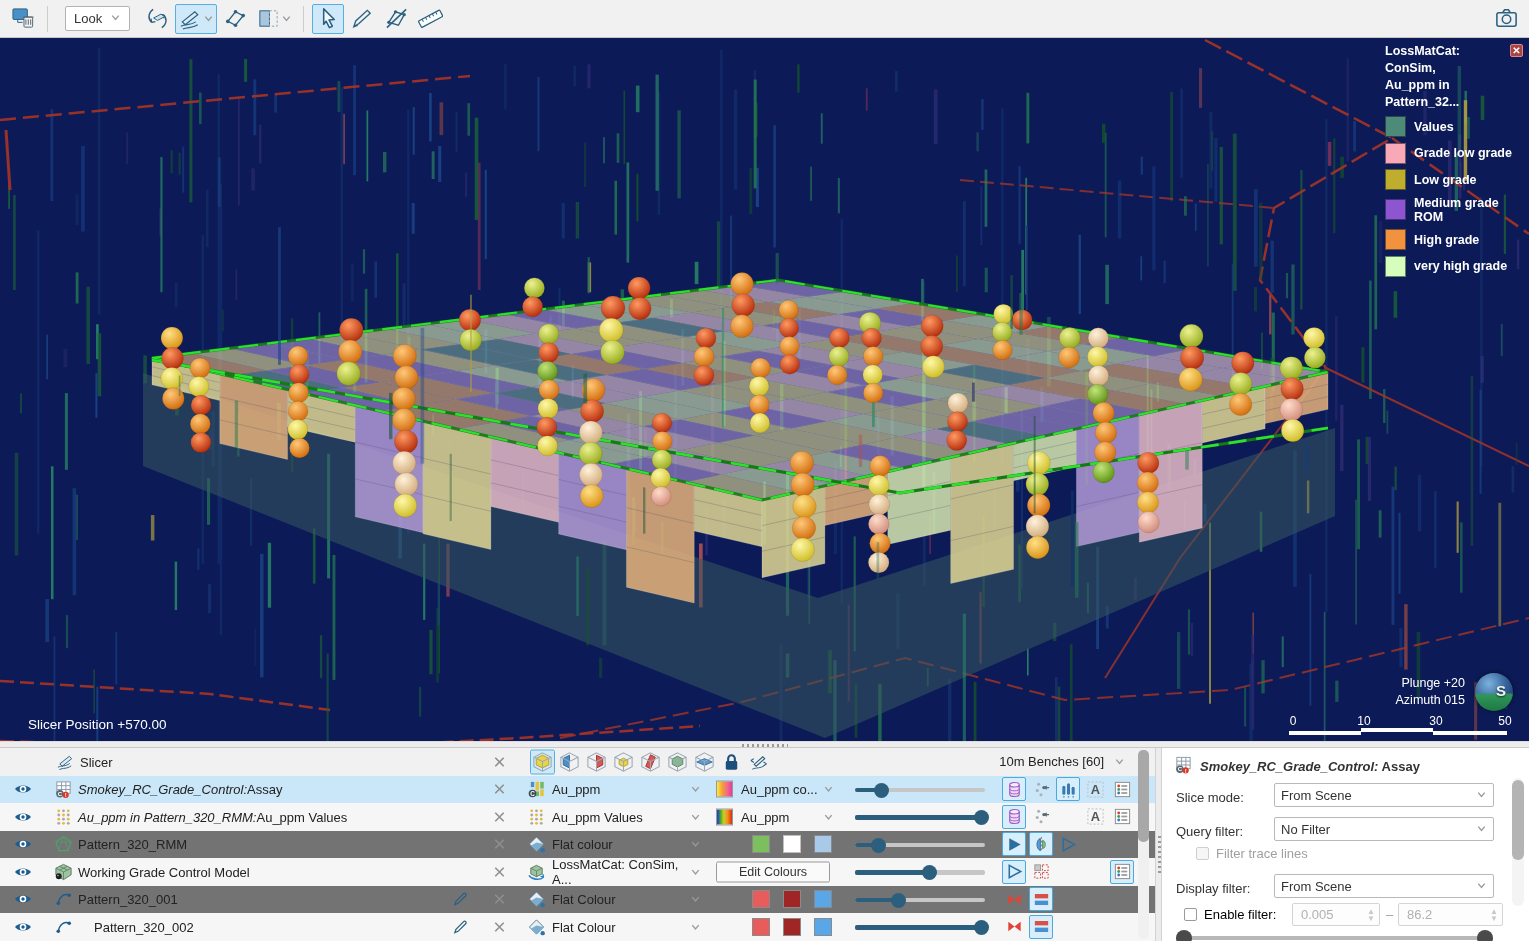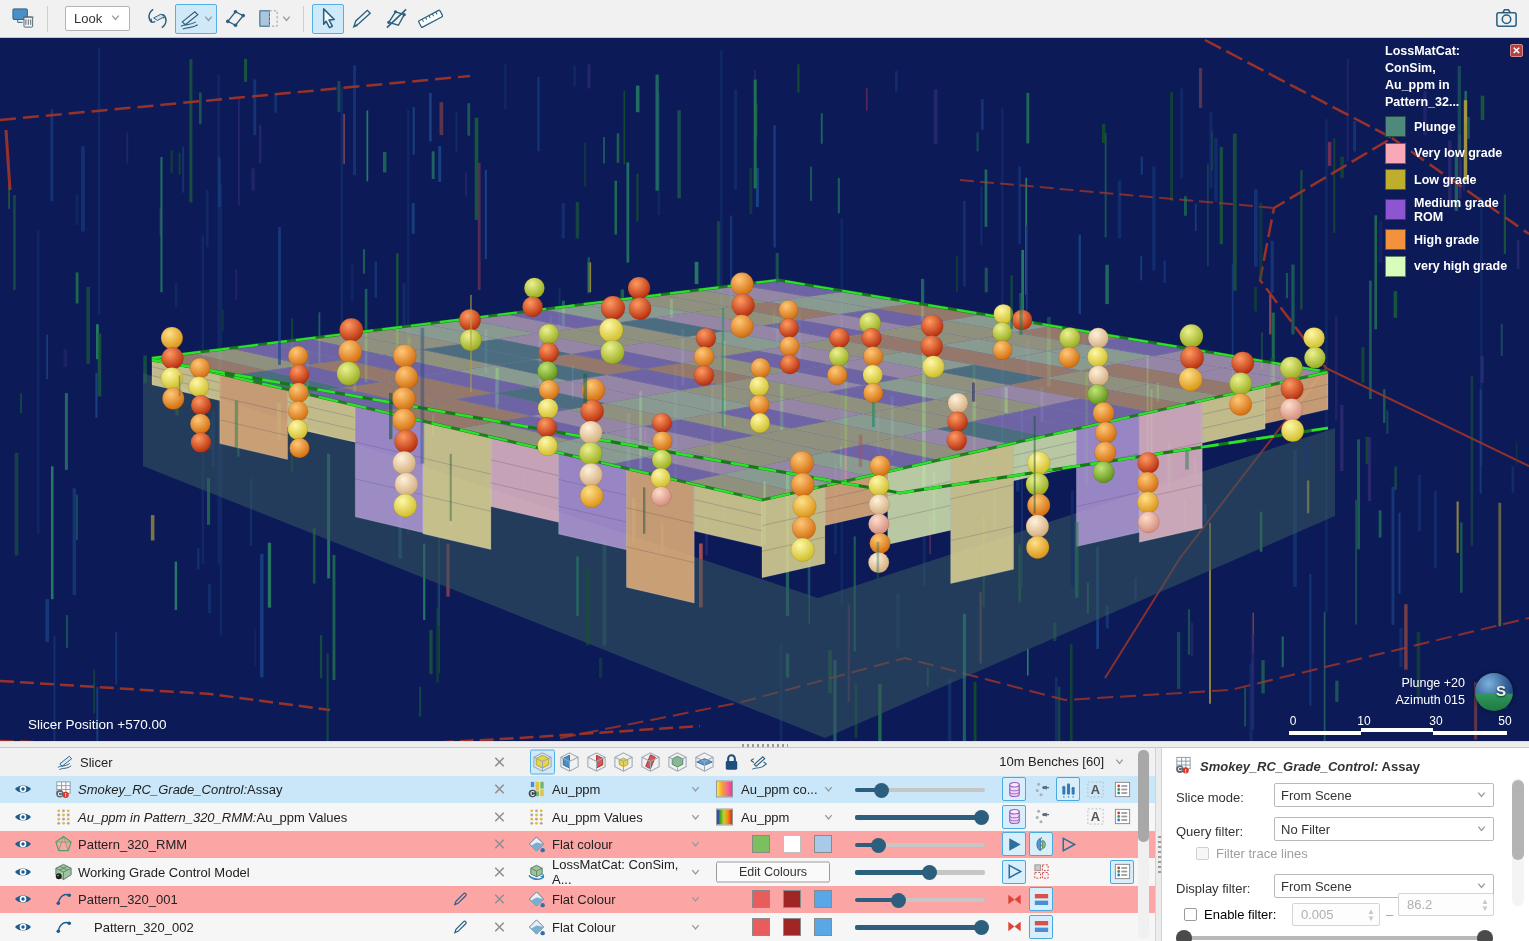--- a/index.html
+++ b/index.html
@@ -48,21 +48,21 @@
   .hsplit { position:absolute; top:741px; left:0; right:0; height:7px; background:#ededed;
     border-top:1px solid #dcdcdc; border-bottom:1px solid #c9c9c9; }
   .hsplit .grip { position:absolute; left:50%; top:2px; width:46px; height:3px; transform:translateX(-50%);
     background-image:repeating-linear-gradient(to right,#9a9a9a 0 2px,transparent 2px 5px); }
   .vsplit { position:absolute; top:748px; left:1155px; width:7px; bottom:0; background:#ececec;
     border-left:1px solid #d2d2d2; border-right:1px solid #d2d2d2; }
   .vsplit .grip { position:absolute; top:88px; left:2px; width:3px; height:40px;
     background-image:repeating-linear-gradient(to bottom,#9a9a9a 0 2px,transparent 2px 5px); }
 
   
-  .shape-list { position:absolute; top:748px; left:0; width:1155px; bottom:0; background:#fca5a5; overflow:hidden; }
+  .shape-list { position:absolute; top:748px; left:0; width:1155px; bottom:0; background:#737373; overflow:hidden; }
   .row { position:relative; height:27.5px; font-size:13px; color:#222; }
   .row.hdr { background:#f1f1f1; }
   .row.sel { background:#c9e7f8; }
   .row.alt { background:#f6f6f6; }
   .cell { position:absolute; top:50%; transform:translateY(-50%); display:flex; align-items:center; }
   .name-it { font-style:italic; }
   .ramp { width:17px; height:17px; border:1px solid #999; }
   .c-label { font-size:13px; color:#222; white-space:nowrap; }
   .sw { width:18px; height:18px; border:1px solid #8a8a8a; }
   .btn-edit { width:114px; height:21px; background:#fafafa; border:1px solid #9a9a9a; border-radius:2px;
@@ -943,25 +943,25 @@
 
     <div class="legend">
       <div class="legend-head">
         <span>LossMatCat: ConSim,</span><br>
         <span>Au_ppm in Pattern_32...</span>
         <span class="legend-close">✕</span>
       </div>
       <div id="legend-items">
           <div class="legend-item">
      <span class="legend-sw" style="background:#4e8a79"></span>
-     <span>Plunge</span>
+     <span>Values</span>
           </div>
           <div class="legend-item">
      <span class="legend-sw" style="background:#f9a8b8"></span>
-     <span>Very low grade</span>
+     <span>Grade low grade</span>
           </div>
           <div class="legend-item">
      <span class="legend-sw" style="background:#bfae2e"></span>
      <span>Low grade</span>
           </div>
           <div class="legend-item">
      <span class="legend-sw" style="background:#8e55d0"></span>
      <span>Medium grade ROM</span>
           </div>
           <div class="legend-item">
@@ -1592,21 +1592,21 @@
             <path d="M2.5 4 L6 8 L9.5 4" fill="none" stroke="#9a9a9a" stroke-width="1.5"></path>
           </svg></span>
     </div>
     <span class="chk" style="position:absolute;left:22px;top:160px"></span>
     <span style="position:absolute;left:42px;top:159px;color:#000000">Enable filter:</span>
     <div class="spin" style="left:130px;top:155px;width:88px">
       <span>0.005</span>
       <span class="arr">▲<br>▼</span>
     </div>
     <span class="dim" style="position:absolute;left:224px;top:159px">–</span>
-    <div class="spin" style="left:236px;top:145px;width:96px">
+    <div class="spin" style="left:236px;top:155px;width:105px">
       <span>86.2</span>
       <span class="arr">▲<br>▼</span>
     </div>
     <div class="props-scroll">
         <div class="thumb"></div>
       </div>
     <div class="range">
       <div class="line"></div>
       <div class="kn" style="left:0"></div>
       <div class="kn" style="right:0"></div>

